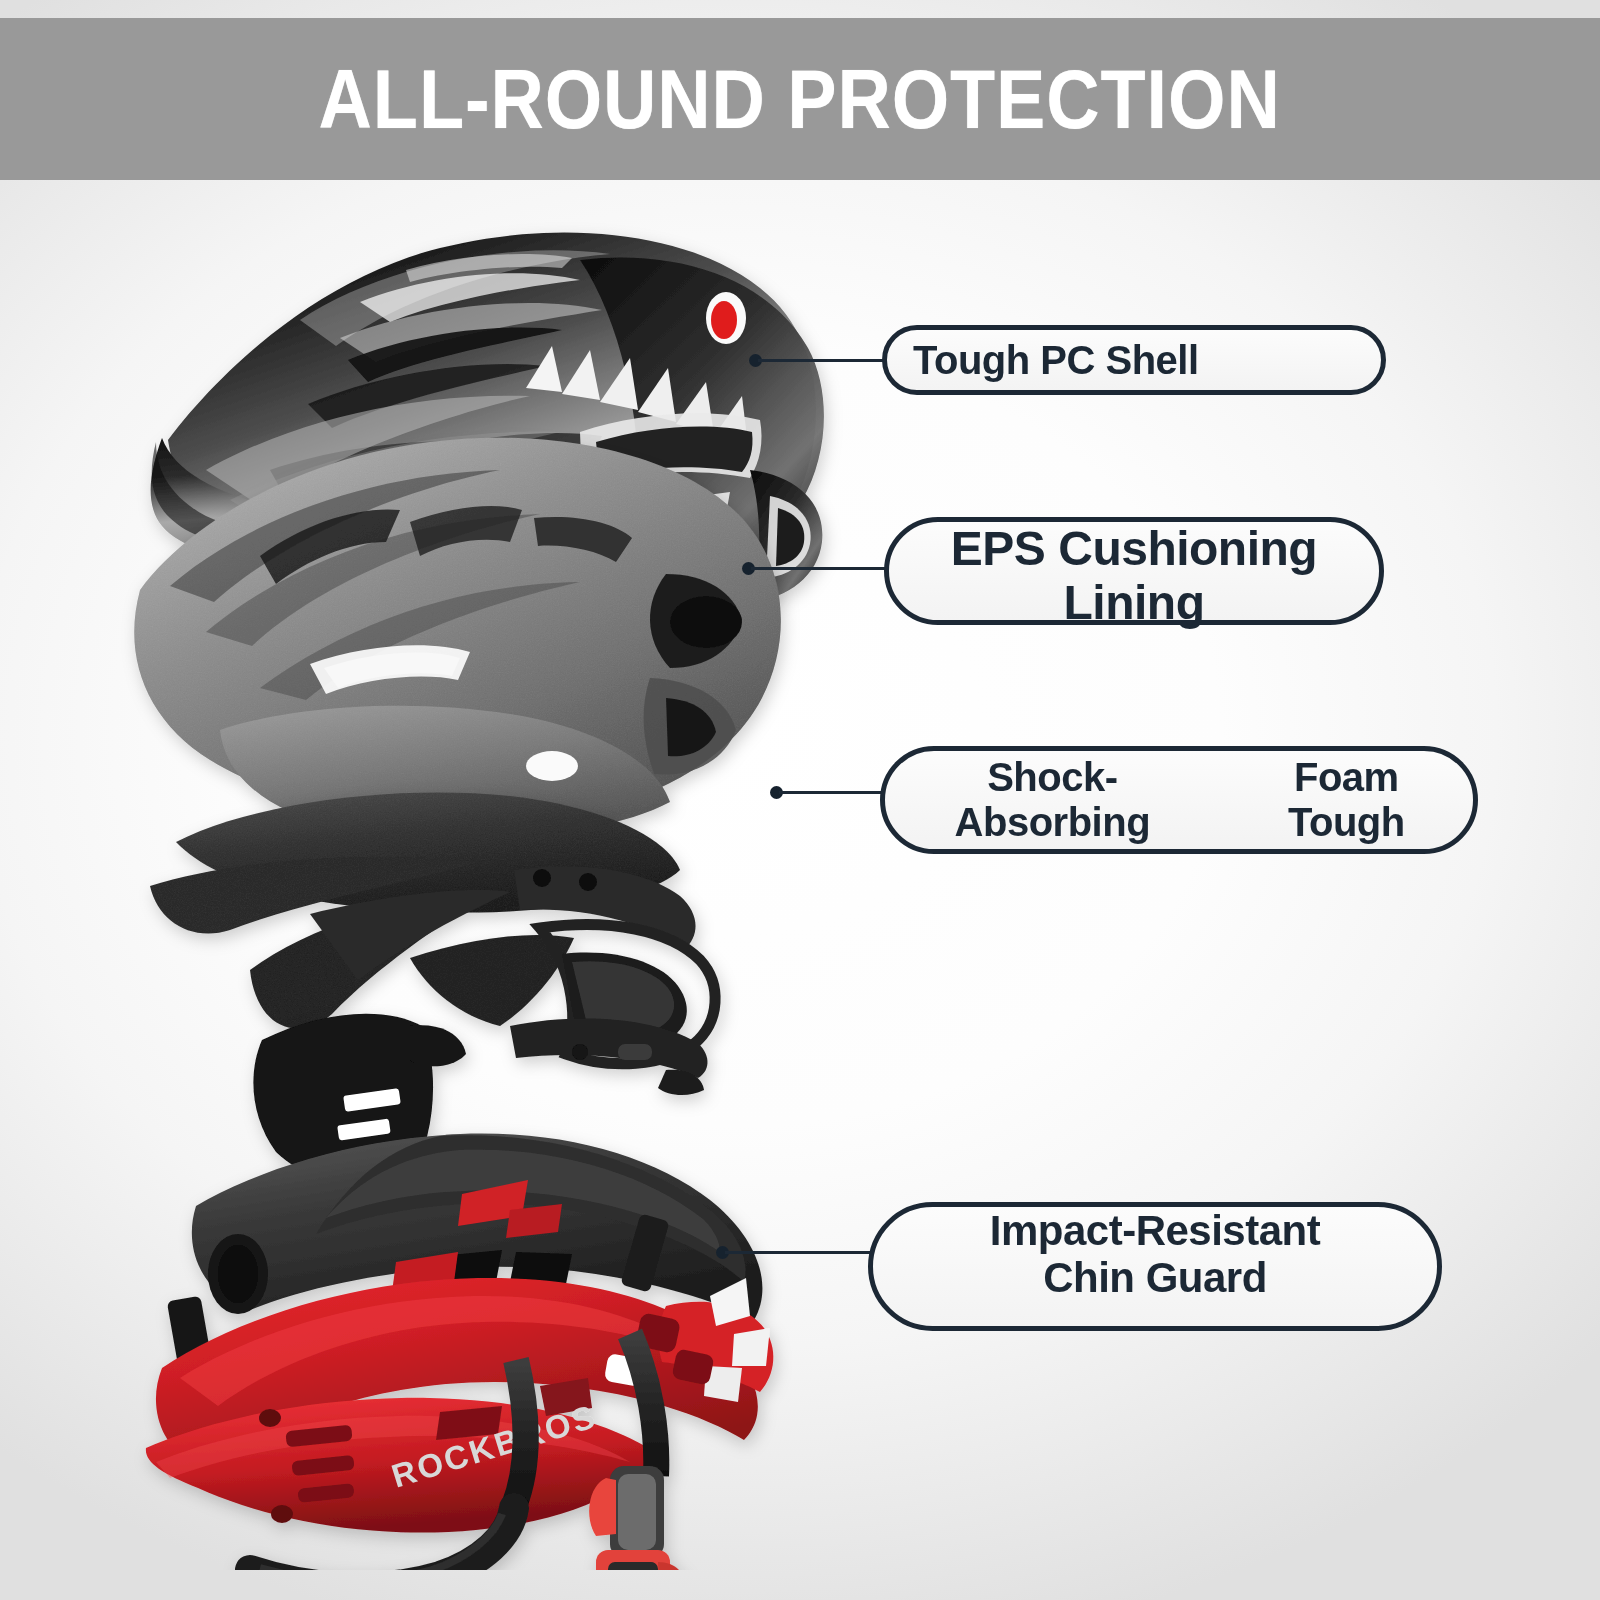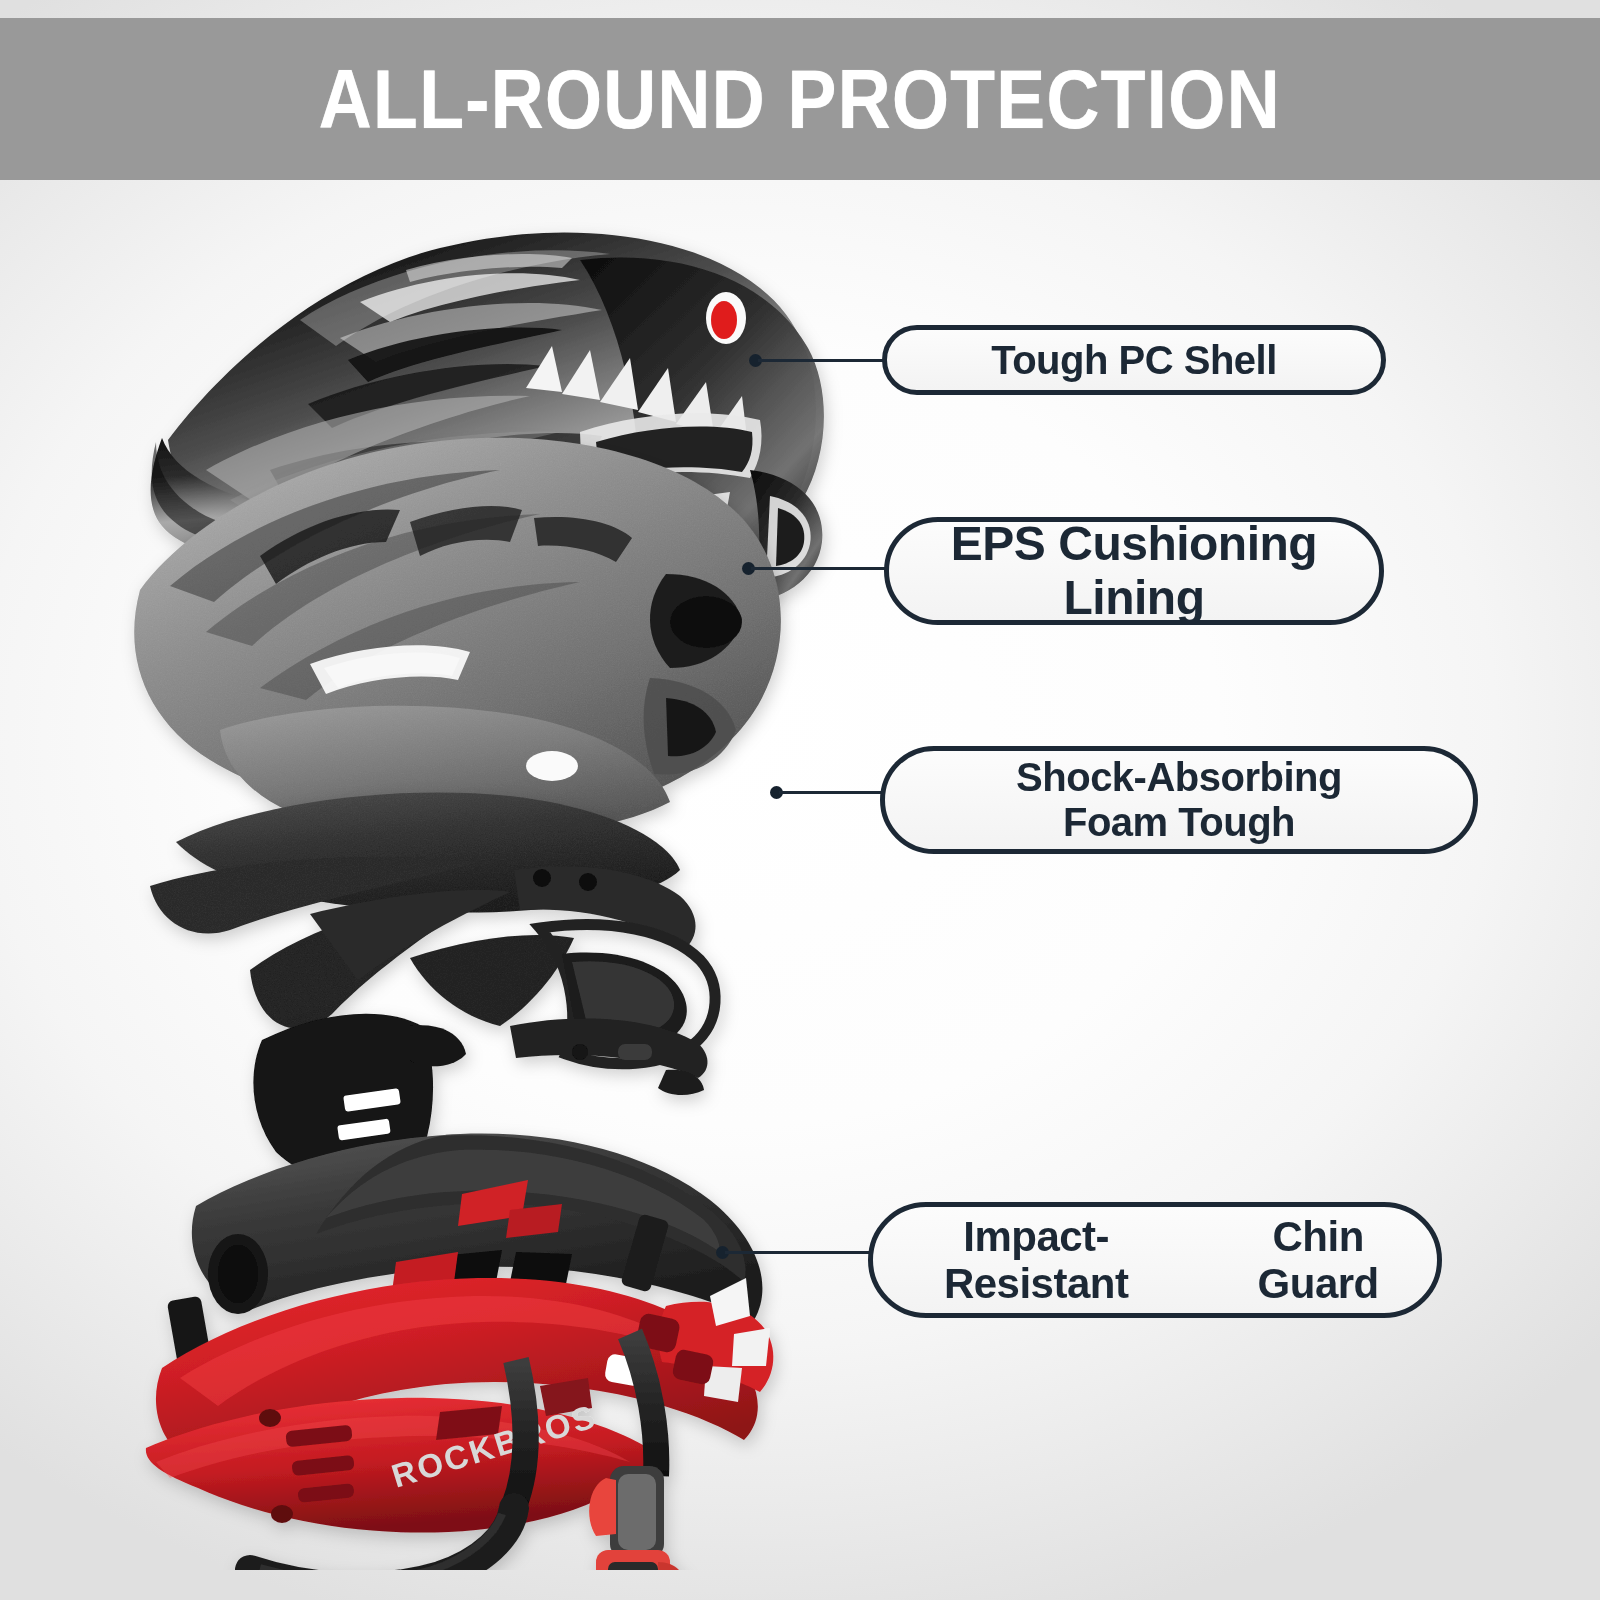--- a/index.html
+++ b/index.html
@@ -32,21 +32,21 @@
   }
 
   
   .pill{
     position:absolute;
     border:5px solid #1c2835;
     border-radius:100px;
     background:linear-gradient(180deg,#fcfcfc 0%,#f3f3f3 100%);
     color:#1c2835;
     font-weight:bold;
-    display:flex;align-items:center;justify-content:center;
+    display:flex;align-items:center;
     text-align:center;
     line-height:1.12;
     box-sizing:border-box;
     letter-spacing:-.5px;
   }
   .pill span{display:block;padding:0 26px;}
 
   .lead-line{position:absolute;height:3px;background:#1c2835;}
   .lead-dot{position:absolute;width:13px;height:13px;border-radius:50%;background:#16222e;}
 
@@ -356,25 +356,25 @@
 
   <div class="lead-dot" style="left:742px;top:562px;"></div>
   <div class="lead-line" style="left:751px;top:567px;width:137px;"></div>
   <div class="pill" style="left:884px;top:517px;width:500px;height:108px;font-size:48px;flex-direction:column;">
     <span>EPS Cushioning</span>
     <span>Lining</span>
   </div>
 
   <div class="lead-dot" style="left:770px;top:786px;"></div>
   <div class="lead-line" style="left:779px;top:791px;width:107px;"></div>
-  <div class="pill" style="left:880px;top:746px;width:598px;height:108px;font-size:40px;flex-direction:column;">
+  <div class="pill" style="left:880px;top:746px;width:598px;height:108px;font-size:40px;flex-direction:row;">
     <span>Shock-Absorbing</span>
     <span>Foam Tough</span>
   </div>
 
   <div class="lead-dot" style="left:716px;top:1246px;"></div>
   <div class="lead-line" style="left:725px;top:1251px;width:147px;"></div>
-  <div class="pill" style="left:868px;top:1202px;width:574px;height:116px;font-size:42px;flex-direction:row;">
+  <div class="pill" style="left:868px;top:1202px;width:574px;height:129px;font-size:42px;flex-direction:column;">
     <span>Impact-Resistant</span>
     <span>Chin Guard</span>
   </div>
 
 </div>
 
 </body></html>

